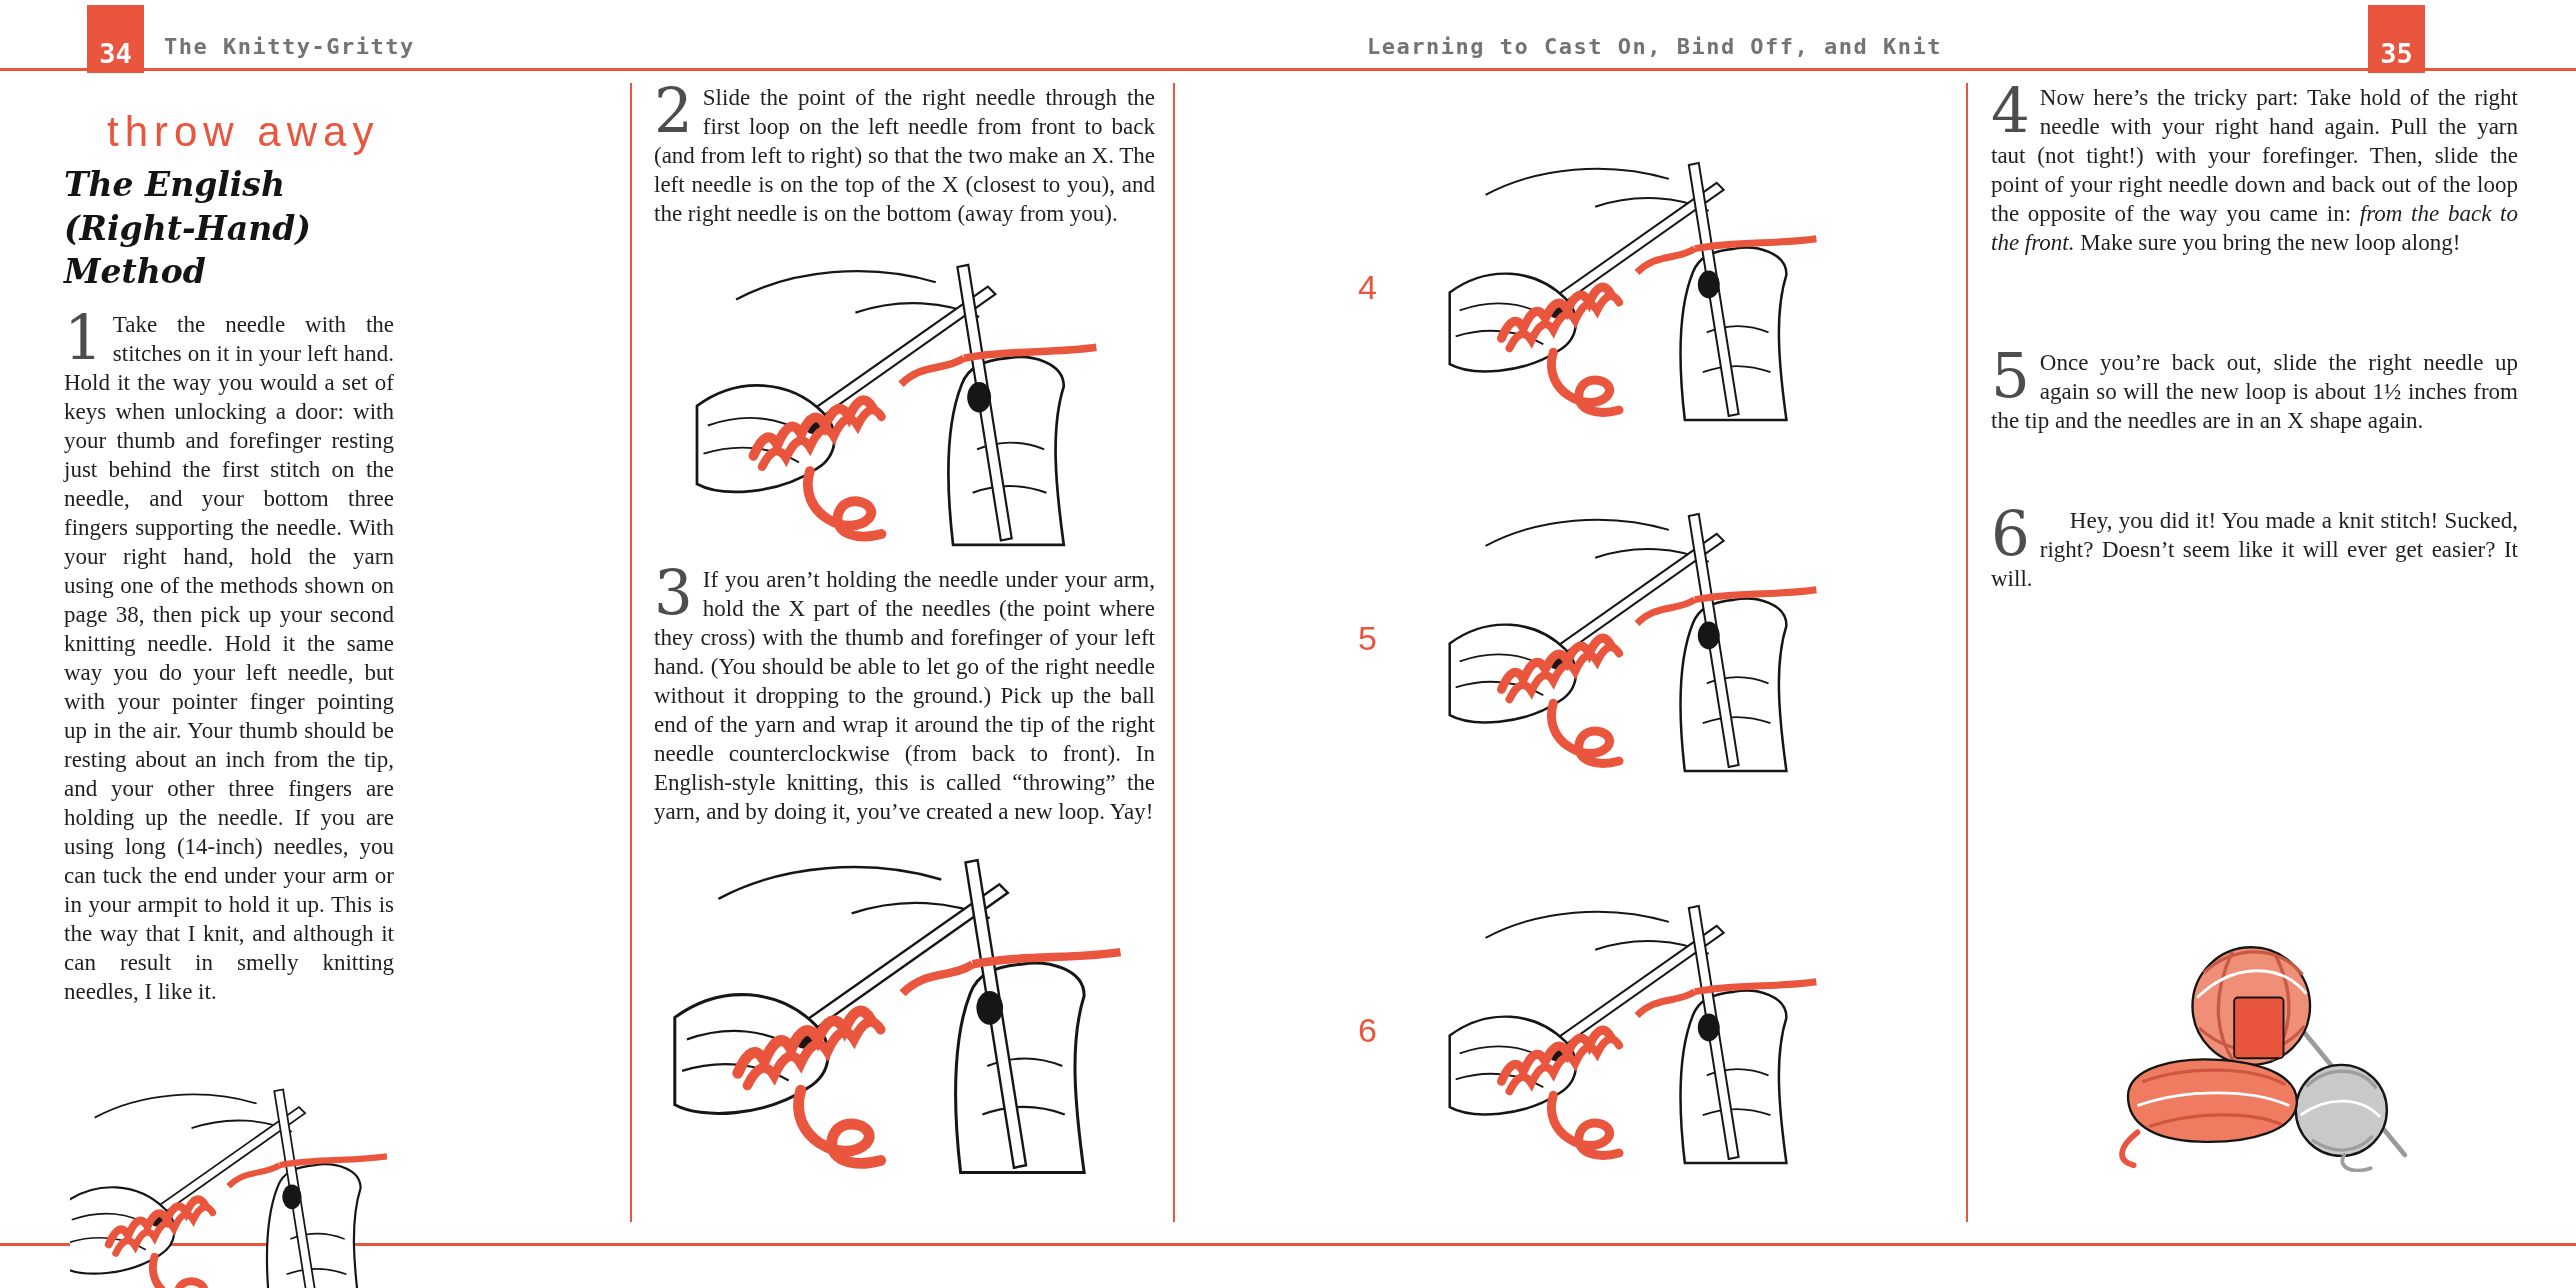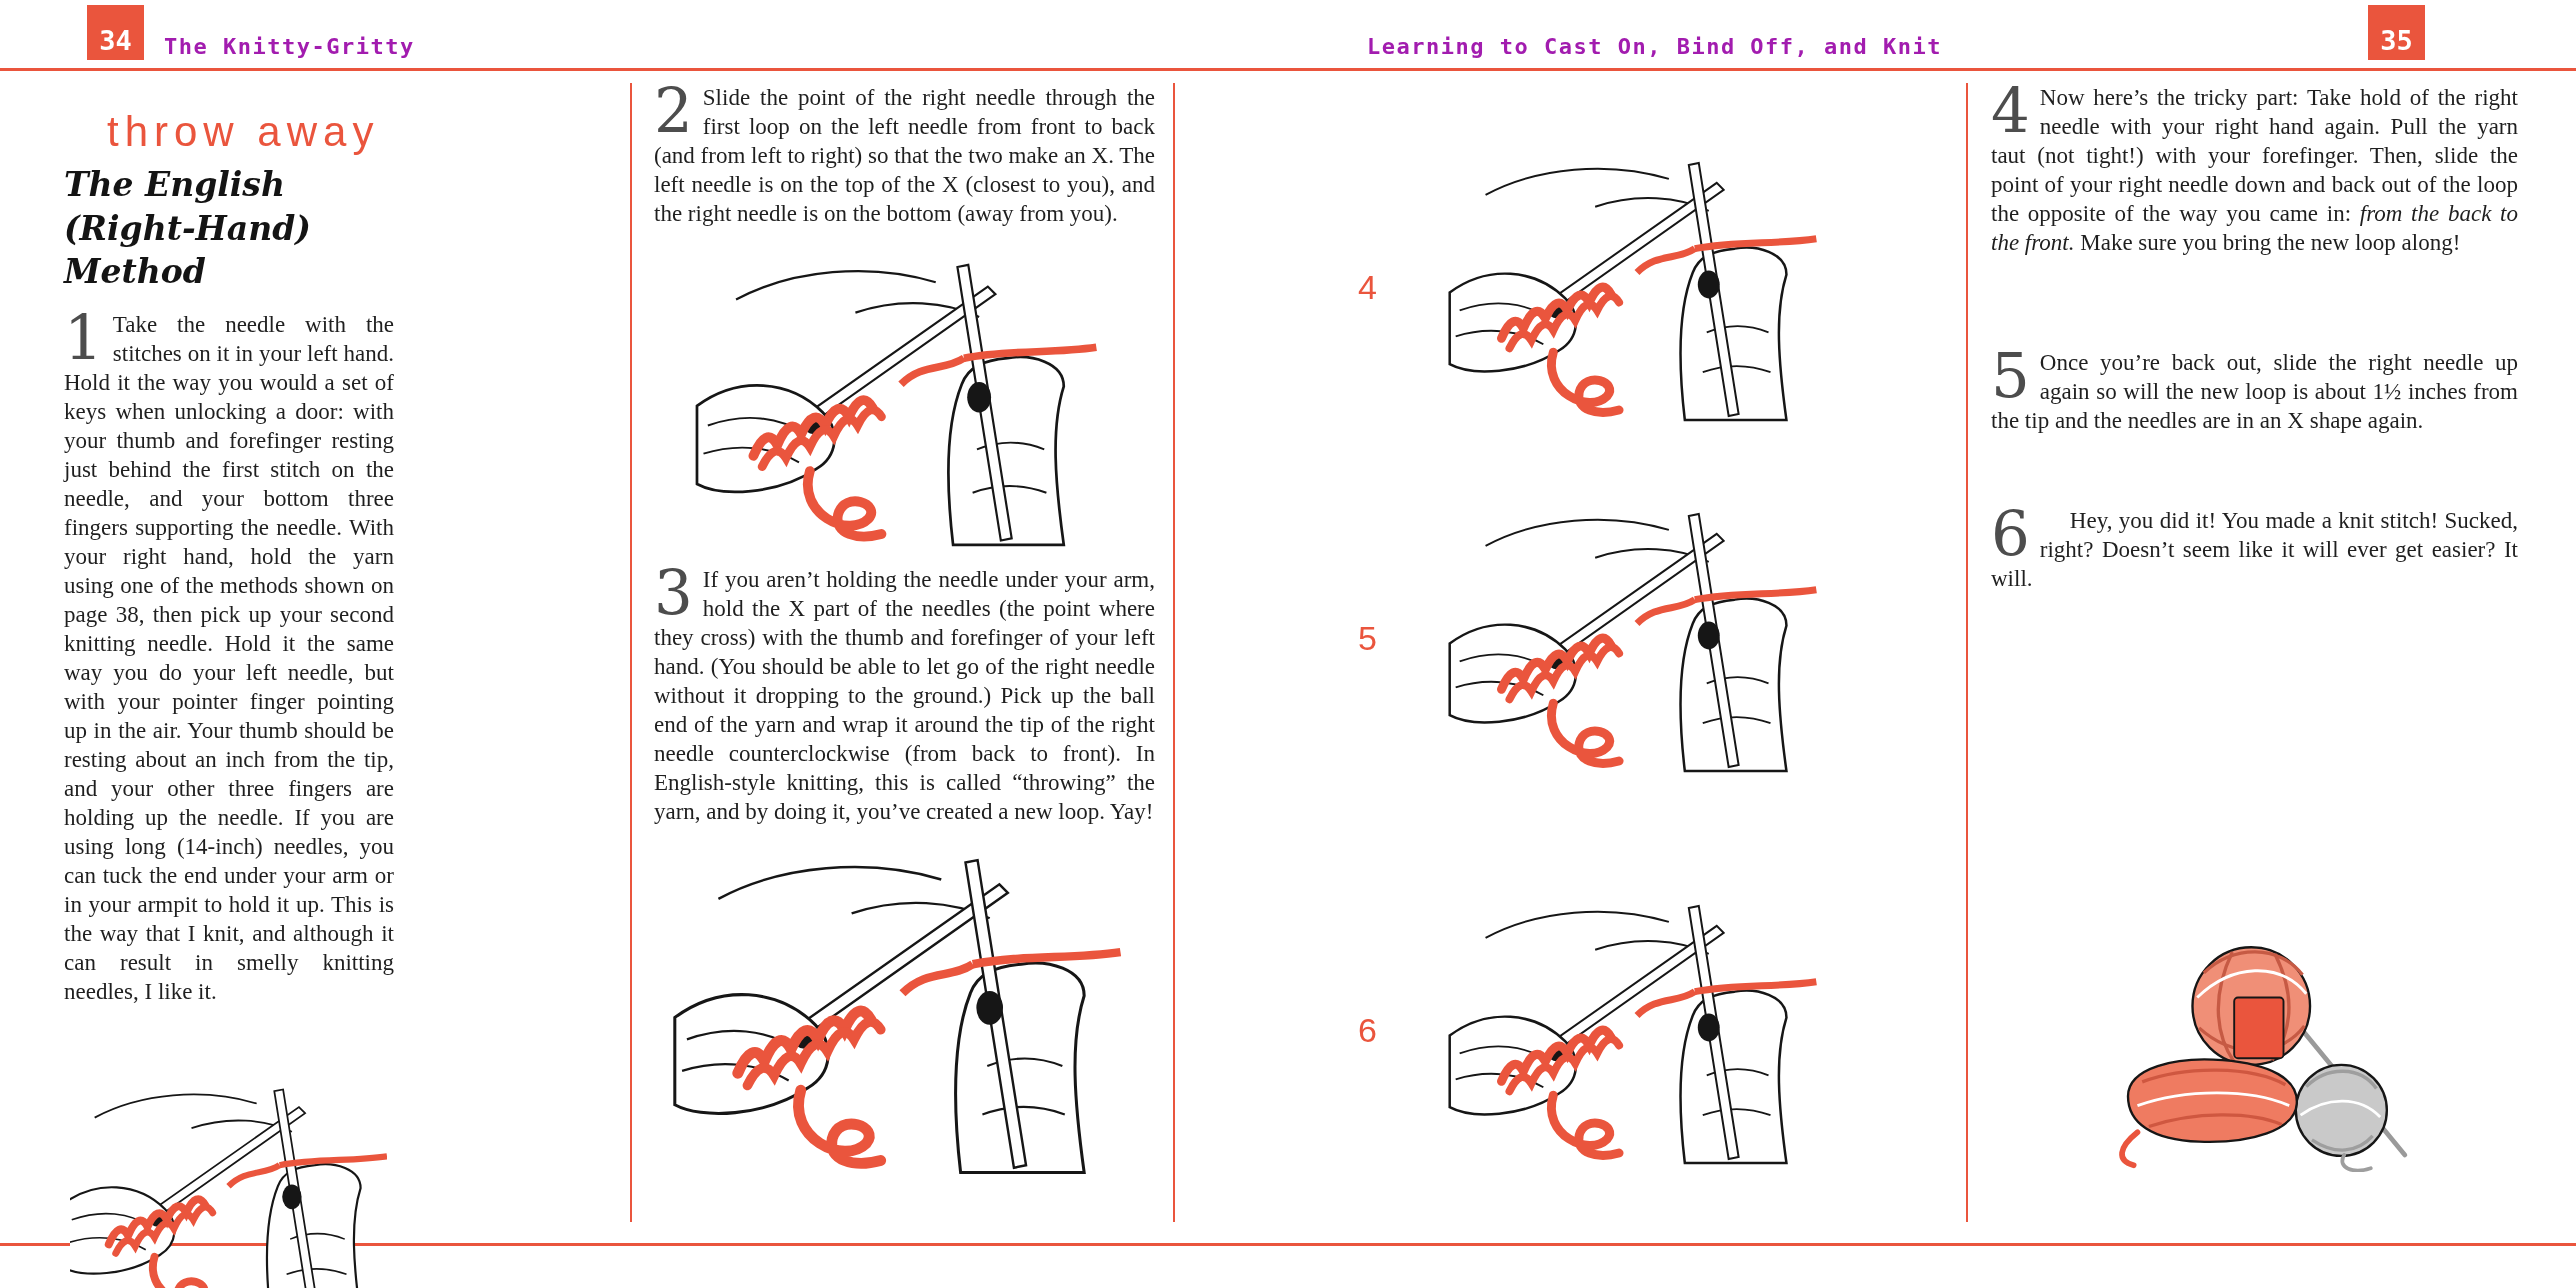--- a/index.html
+++ b/index.html
@@ -4,28 +4,28 @@
 <style>
   :root{ --accent:#ea553d; }
   *{ margin:0; padding:0; box-sizing:border-box; }
   html,body{ width:2576px; height:1288px; background:#ffffff; overflow:hidden; }
   body{ position:relative; font-family:"Liberation Serif", serif; color:#1f1f1f; }
 
   .rule{ position:absolute; left:0; width:2576px; height:3px; background:var(--accent); }
   .rule-top{ top:68px; }
   .rule-bottom{ top:1243px; }
 
-  .pagenum-box{ position:absolute; top:5px; width:57px; height:55px; background:var(--accent);
+  .pagenum-box{ position:absolute; top:5px; width:57px; height:68px; background:var(--accent);
     display:flex; align-items:flex-end; justify-content:center; padding-bottom:4px;
     font-family:"DejaVu Sans Mono", monospace; font-weight:bold; font-size:27px; color:#ffffff; }
   .pagenum-left{ left:87px; }
   .pagenum-right{ left:2368px; }
 
   .running-head{ position:absolute; top:34px; font-family:"DejaVu Sans Mono", monospace;
-    font-weight:bold; font-size:22px; letter-spacing:1.5px; color:#a21caf; white-space:nowrap; }
+    font-weight:bold; font-size:22px; letter-spacing:1.5px; color:#737373; white-space:nowrap; }
   .running-head-left{ left:164px; }
   .running-head-right{ left:1367px; width:991px; text-align:left; }
 
   .vdivider{ position:absolute; top:83px; width:2px; height:1139px; background:var(--accent); }
   .vd1{ left:630px; } .vd2{ left:1173px; } .vd3{ left:1966px; }
 
   .col{ position:absolute; }
   .col1{ left:64px; top:111px; width:330px; }
   .col2{ left:654px; top:83px; width:501px; }
   .col4{ left:1991px; top:83px; width:527px; }

